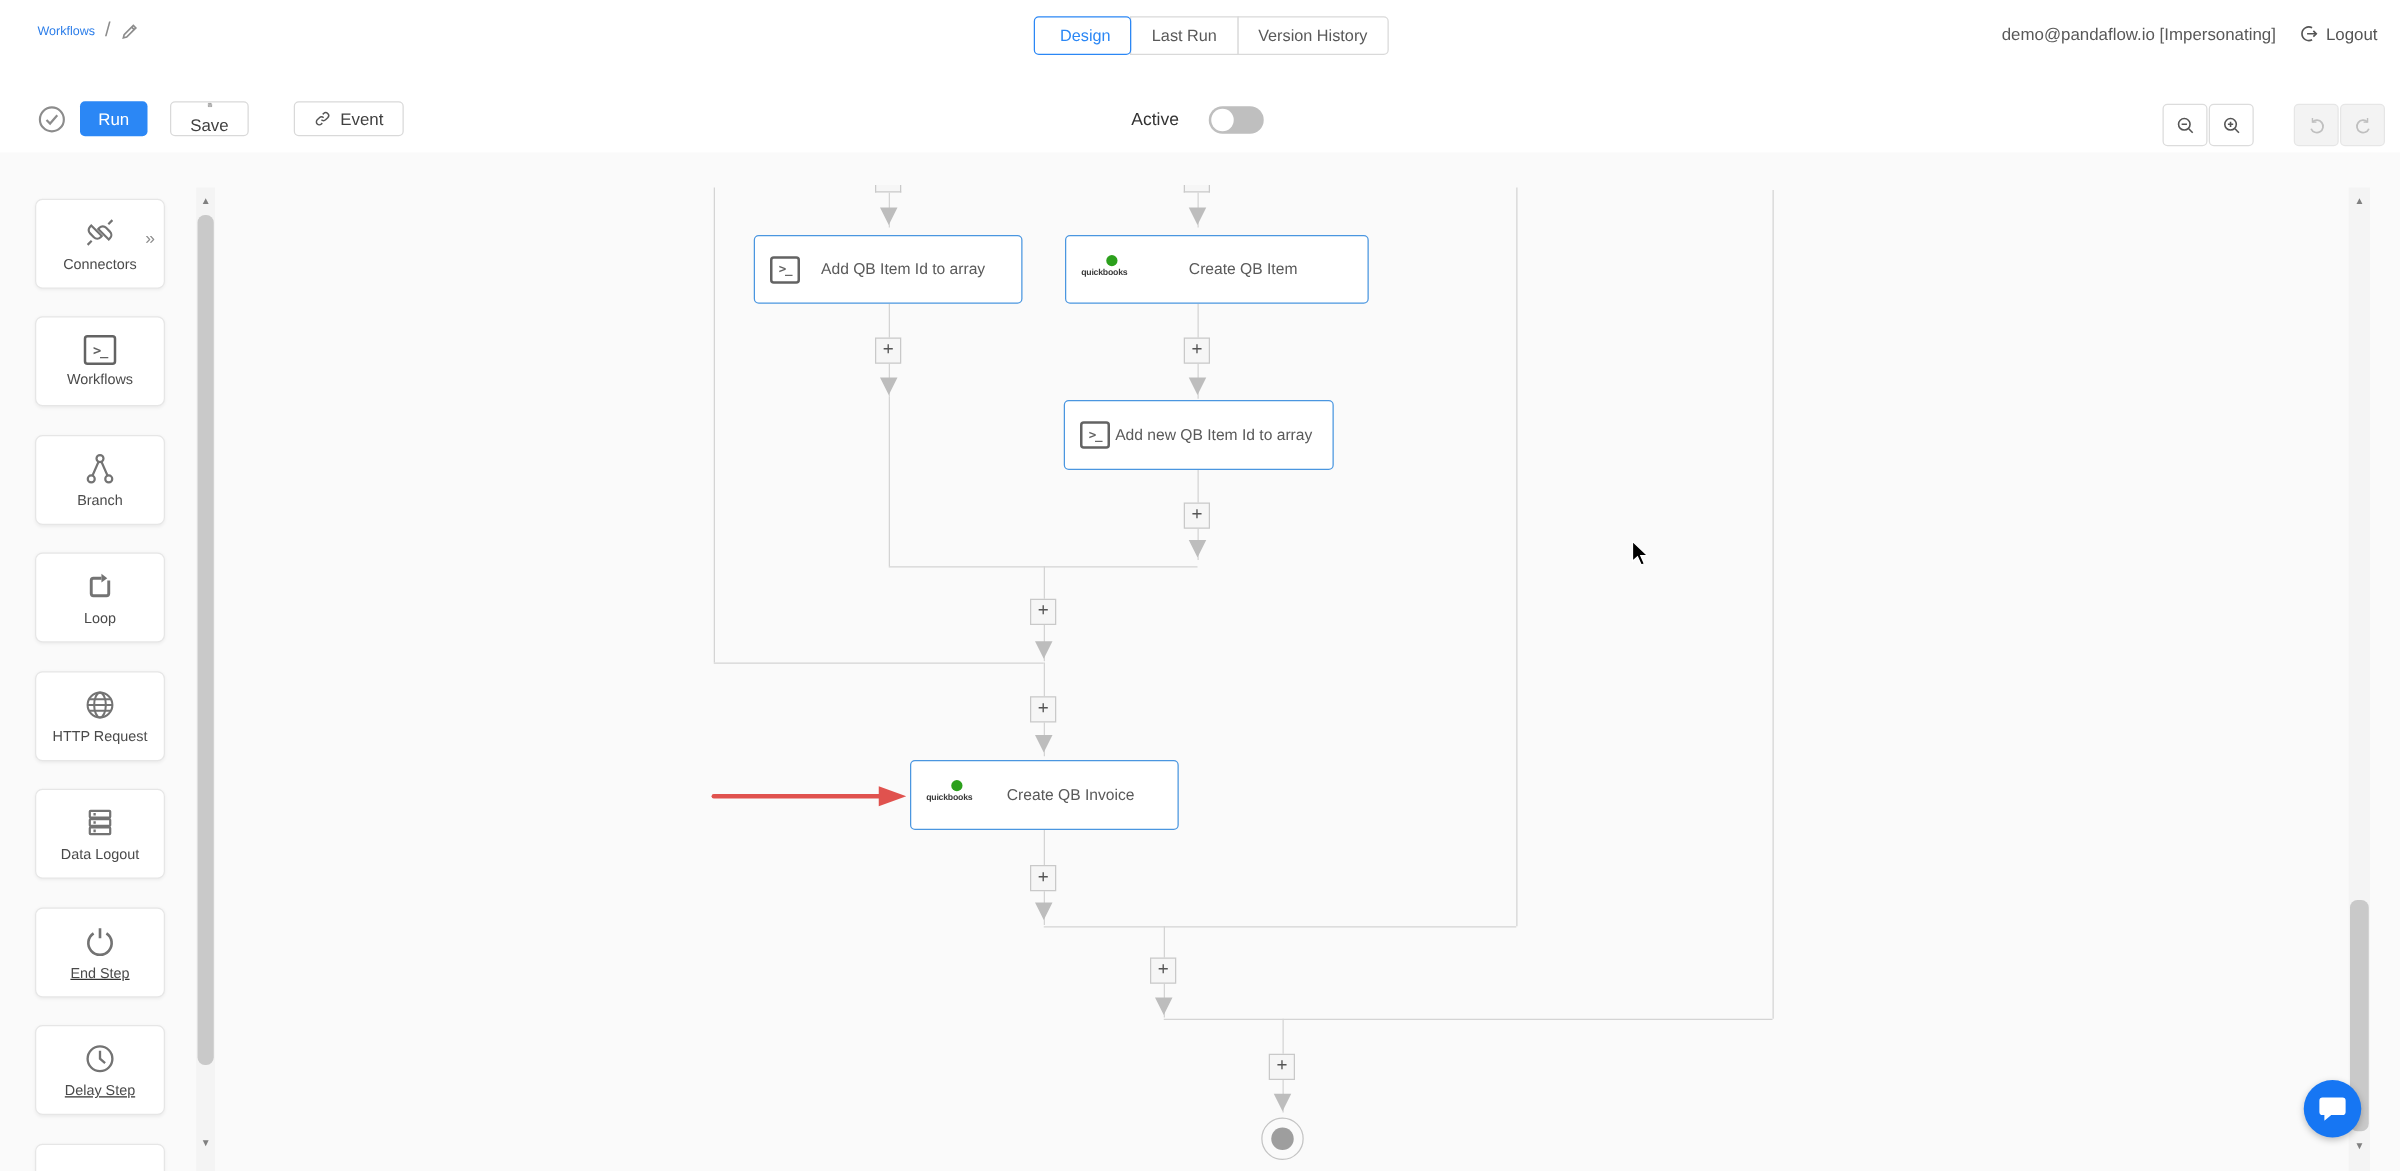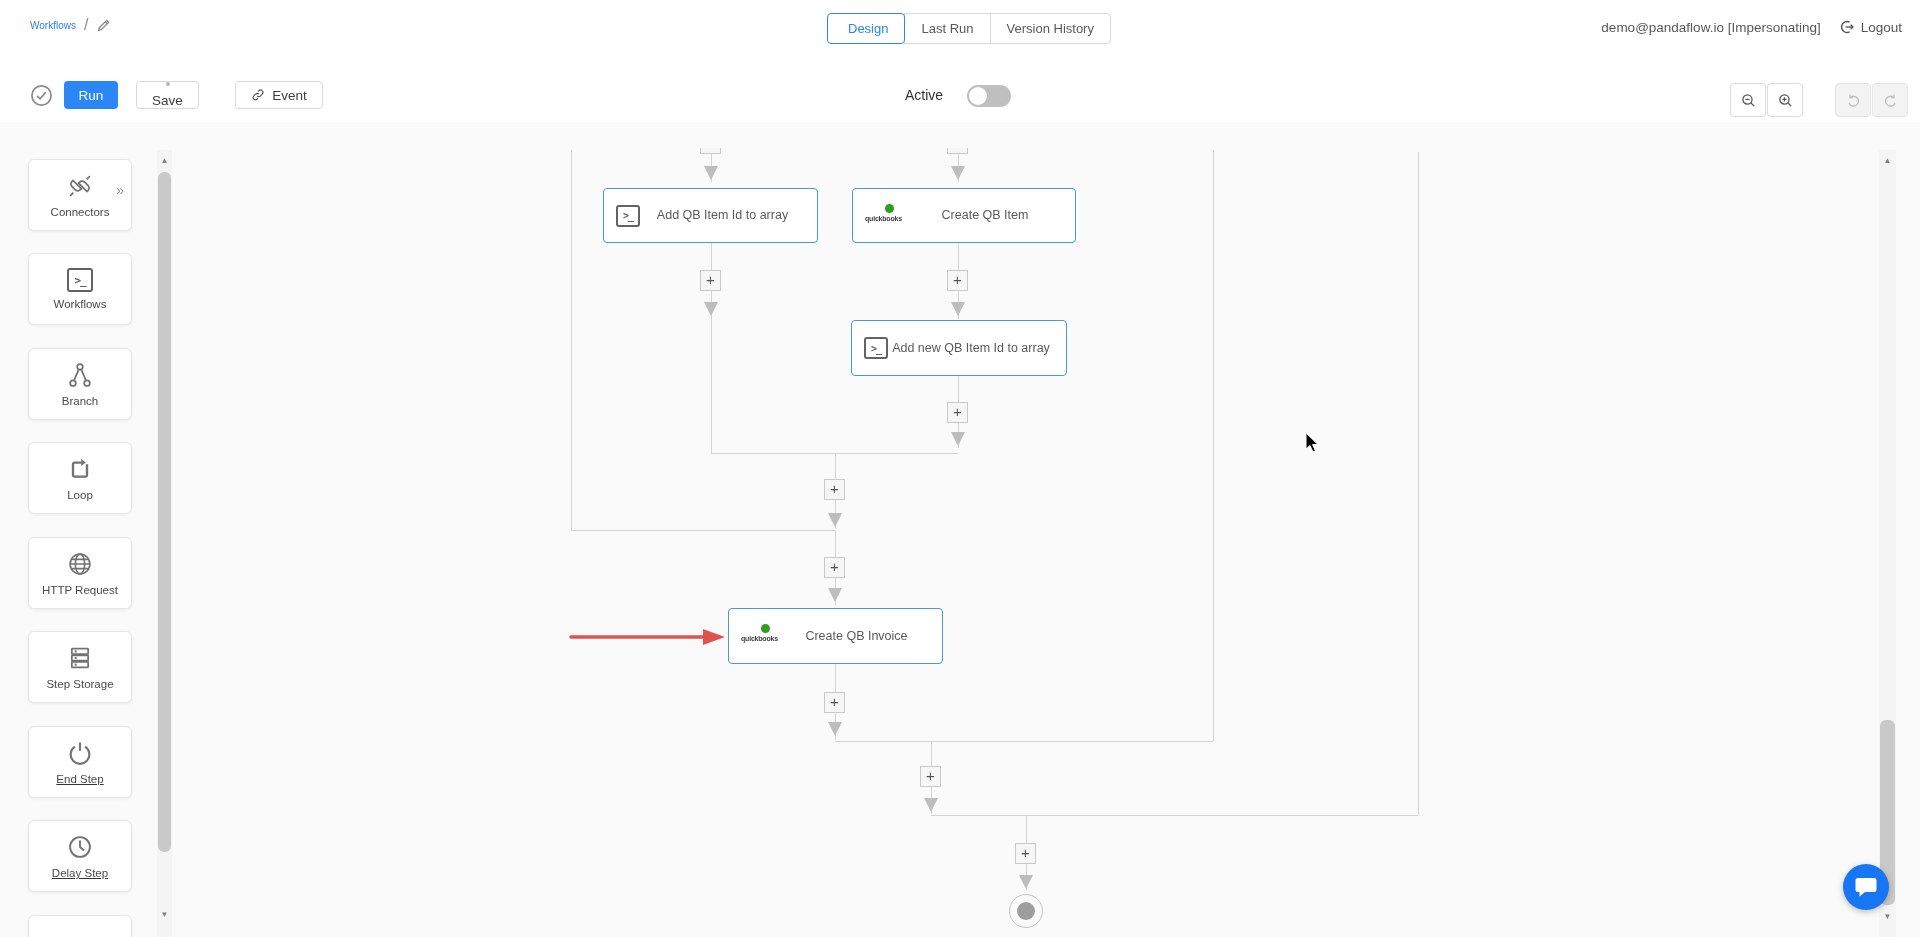--- a/index.html
+++ b/index.html
@@ -205,21 +205,21 @@
   </svg>
   <span class="palette-label">HTTP Request</span>
 </div>
 <div class="abs palette-card" style="top:631px;">
   <svg width="28" height="28" viewBox="0 0 24 24" fill="none" stroke="#737373" stroke-width="1.5">
     <rect x="5" y="4" width="14" height="4.6" rx="0.5"></rect>
       <rect x="5" y="9.7" width="14" height="4.6" rx="0.5"></rect>
       <rect x="5" y="15.4" width="14" height="4.6" rx="0.5"></rect>
     <path d="M7.5 6.3h1.6M7.5 12h1.6M7.5 17.7h1.6" stroke-width="1.8"></path>
   </svg>
-  <span class="palette-label">Step Storage</span>
+  <span class="palette-label">Data Logout</span>
 </div>
 <div class="abs palette-card" style="top:726px;text-decoration:underline;">
   <svg width="28" height="28" viewBox="0 0 24 24" fill="none" stroke="#737373" stroke-width="1.8">
     <path d="M7.6 6.6a8 8 0 1 0 8.8 0"></path>
       <path d="M12 3v7"></path>
   </svg>
   <span class="palette-label">End Step</span>
 </div>
 <div class="abs palette-card" style="top:820px;text-decoration:underline;">
   <svg width="28" height="28" viewBox="0 0 24 24" fill="none" stroke="#737373" stroke-width="1.6">
@@ -276,21 +276,21 @@
 <div class="abs plusbtn" style="left:824px;top:479px;">+</div>
 <div class="abs plusbtn" style="left:824px;top:557px;">+</div>
 <div class="abs plusbtn" style="left:824px;top:692px;">+</div>
 <div class="abs plusbtn" style="left:920px;top:766px;">+</div>
 <div class="abs plusbtn" style="left:1015px;top:843px;">+</div>
 
 <div class="abs node" style="left:603px;top:188px;width:215px;height:55px;">
   <div class="term-icon small">&gt;_</div>
   <div class="node-label">Add QB Item Id to array</div>
 </div>
-<div class="abs node" style="left:852px;top:188px;width:224px;height:55px;">
+<div class="abs node" style="left:852px;top:188px;width:243px;height:55px;">
   <div class="qb-logo">
     <span class="qb-dot"></span>
     <span class="qb-word">quickbooks</span>
   </div>
   <div class="node-label">Create QB Item</div>
 </div>
 <div class="abs node" style="left:851px;top:320px;width:216px;height:56px;">
   <div class="term-icon small">&gt;_</div>
   <div class="node-label">Add new QB Item Id to array</div>
 </div>

